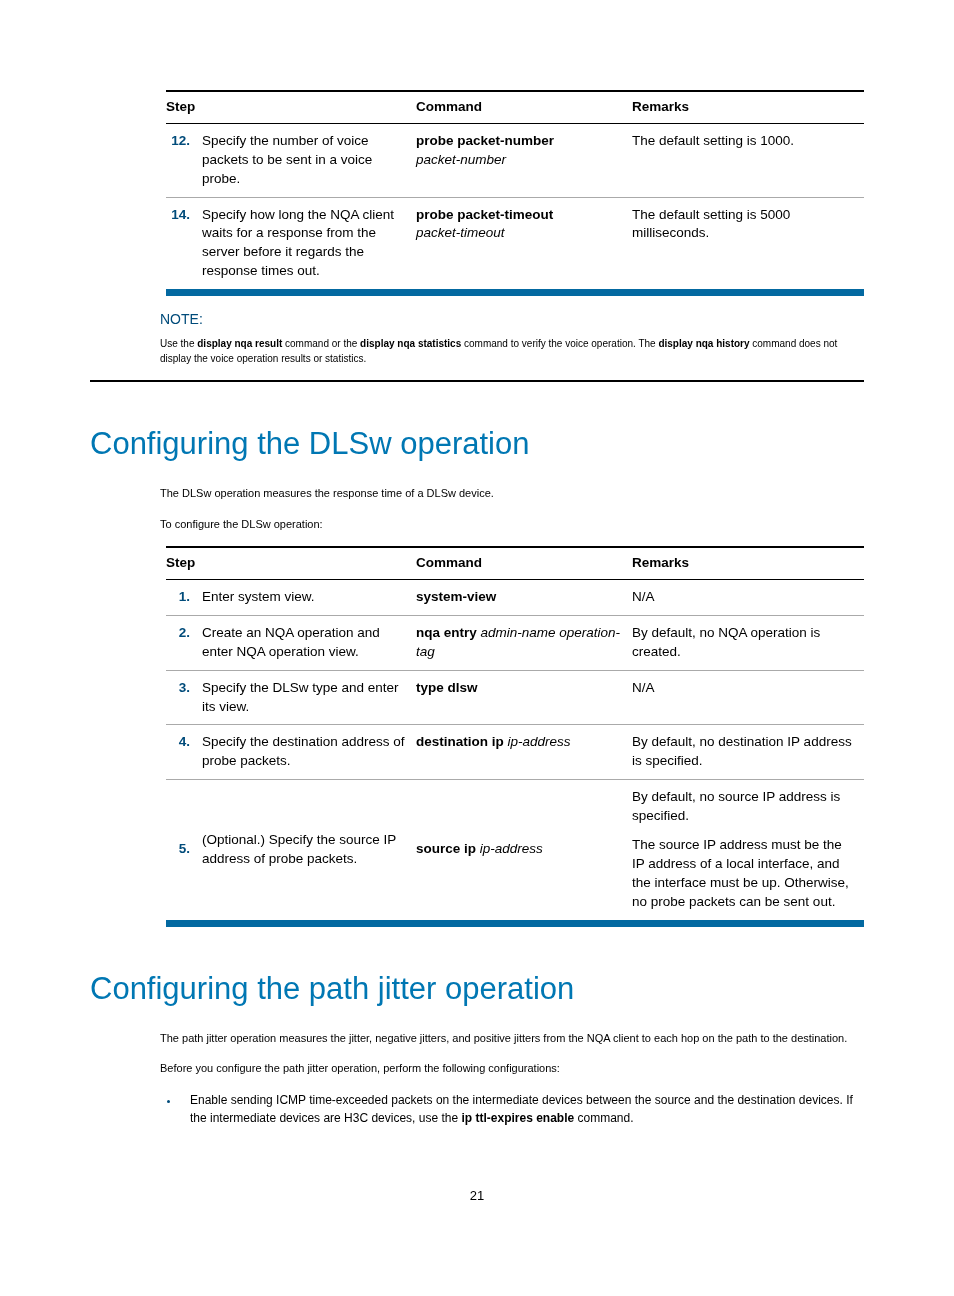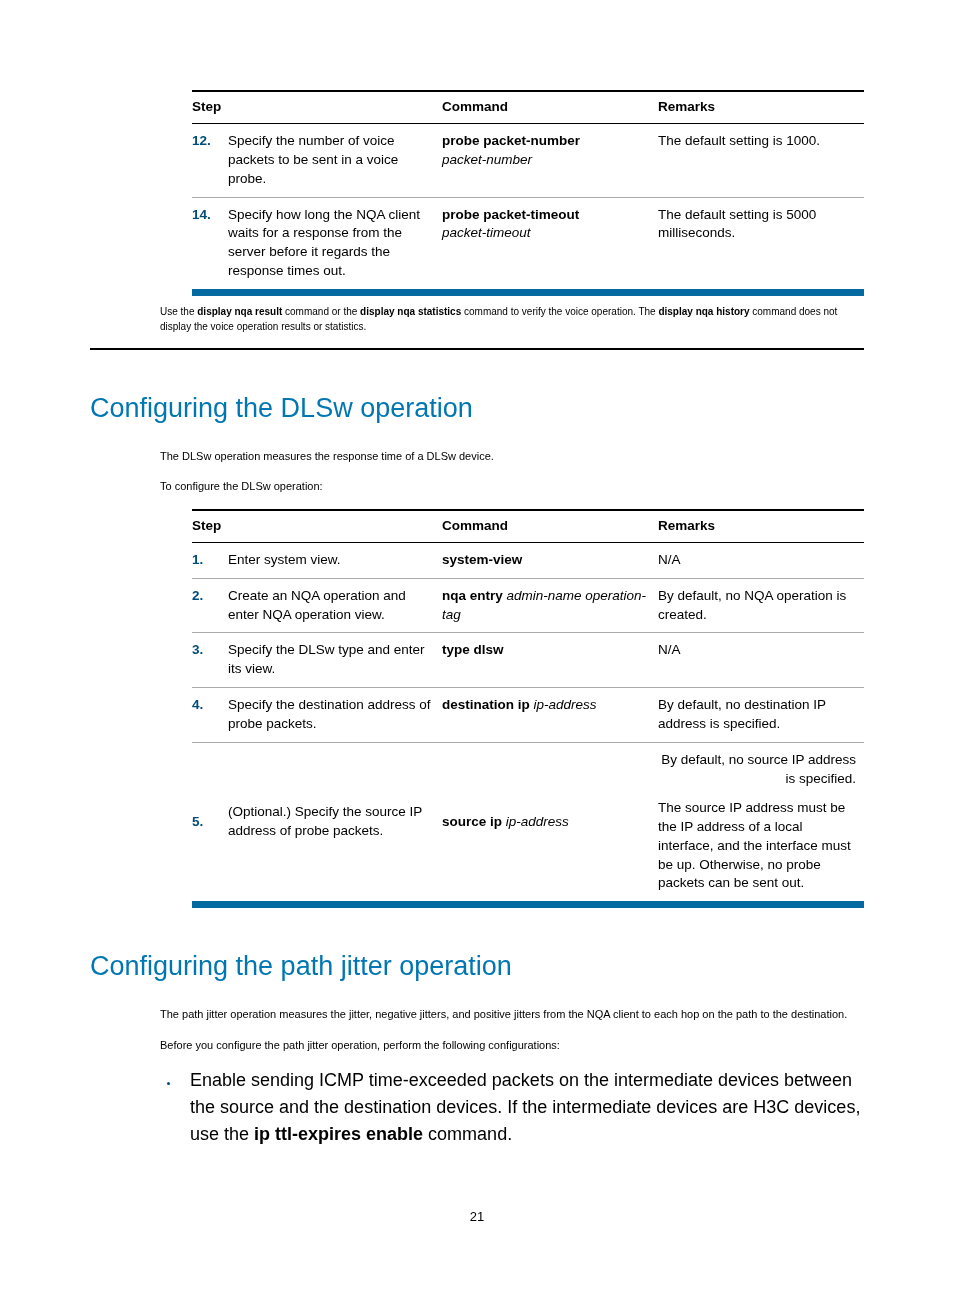--- a/index.html
+++ b/index.html
@@ -37,20 +37,21 @@
   tbody tr:last-child td {
     border-bottom: 7px solid #0369a1;
   }
   col.num { width: 36px; }
   col.step { width: 214px; }
   col.cmd  { width: 216px; }
   col.rem  { width: auto; }
   td.num {
     color: #004b7a;
     font-weight: bold;
+    text-align: right;
     padding-right: 12px;
     white-space: nowrap;
   }
   .header-step-cell { }
   .bold { font-weight: bold; }
   .ital { font-style: italic; }
   .note-label {
     color: #004b7a;
     font-size: 14px;
     margin: 14px 0 6px 70px;
@@ -62,45 +63,45 @@
   }
   .note-rule {
     border: none;
     border-top: 2px solid #000;
     margin: 14px 0 24px 0;
   }
   h1 {
     font-family: Arial, Helvetica, sans-serif;
     font-weight: normal;
     color: #0077b3;
-    font-size: 27px;
+    font-size: 31px;
     margin: 40px 0 20px 0;
   }
   p.body {
     margin: 14px 0 14px 70px;
     font-size: 11px;
     line-height: 1.5;
   }
   ul.body {
     margin: 14px 0 2px 70px;
     padding-left: 20px;
-    font-size: 18px;
+    font-size: 12px;
     line-height: 1.5;
   }
   ul.body li {
     margin-bottom: 6px;
     padding-left: 10px;
   }
   ul.body li::marker { color:#004b7a; font-size:11px; }
   .page-num {
     text-align: center;
     font-size: 13px;
     margin-top: 60px;
   }
-  .table-wrap { margin-left: 102px; }
+  .table-wrap { margin-left: 76px; }
 </style>
 </head>
 <body>
 
 <div class="page">
 
   <div class="table-wrap">
   <table>
     <colgroup>
           <col class="num">
@@ -131,20 +132,21 @@
         <td>
           <span class="bold">probe packet-timeout</span><br>
           <span class="ital">packet-timeout</span>
         </td>
         <td>The default setting is 5000 milliseconds.</td>
       </tr>
     </tbody>
   </table>
   </div>
 
+  <div class="note-label">NOTE:</div>
   <p class="note-body">
     <span>Use the </span><span class="bold">display nqa result</span><span> command or the </span><span class="bold">display nqa statistics</span><span> command to verify the voice operation. The </span><span class="bold">display nqa history</span><span> command does not display the voice operation results or statistics.</span>
   </p>
   <hr class="note-rule">
 
   <h1>Configuring the DLSw operation</h1>
   <p class="body">The DLSw operation measures the response time of a DLSw device.</p>
   <p class="body">To configure the DLSw operation:</p>
 
   <div class="table-wrap">
@@ -185,21 +187,21 @@
         <td class="num">4.</td>
         <td>Specify the destination address of probe packets.</td>
         <td><span class="bold">destination ip</span><span class="ital"> ip-address</span></td>
         <td>By default, no destination IP address is specified.</td>
       </tr>
       <tr>
         <td class="num" style="vertical-align:middle;">5.</td>
         <td style="vertical-align:middle;">(Optional.) Specify the source IP address of probe packets.</td>
         <td style="vertical-align:middle;"><span class="bold">source ip</span><span class="ital"> ip-address</span></td>
         <td>
-          <div style="margin-bottom:10px;text-align:right;">By default, no source IP address is specified.</div>
+          <div style="margin-bottom:10px;">By default, no source IP address is specified.</div>
           <div>The source IP address must be the IP address of a local interface, and the interface must be up. Otherwise, no probe packets can be sent out.</div>
         </td>
       </tr>
     </tbody>
   </table>
   </div>
 
   <h1>Configuring the path jitter operation</h1>
   <p class="body">The path jitter operation measures the jitter, negative jitters, and positive jitters from the NQA client to each hop on the path to the destination.</p>
   <p class="body">Before you configure the path jitter operation, perform the following configurations:</p>

